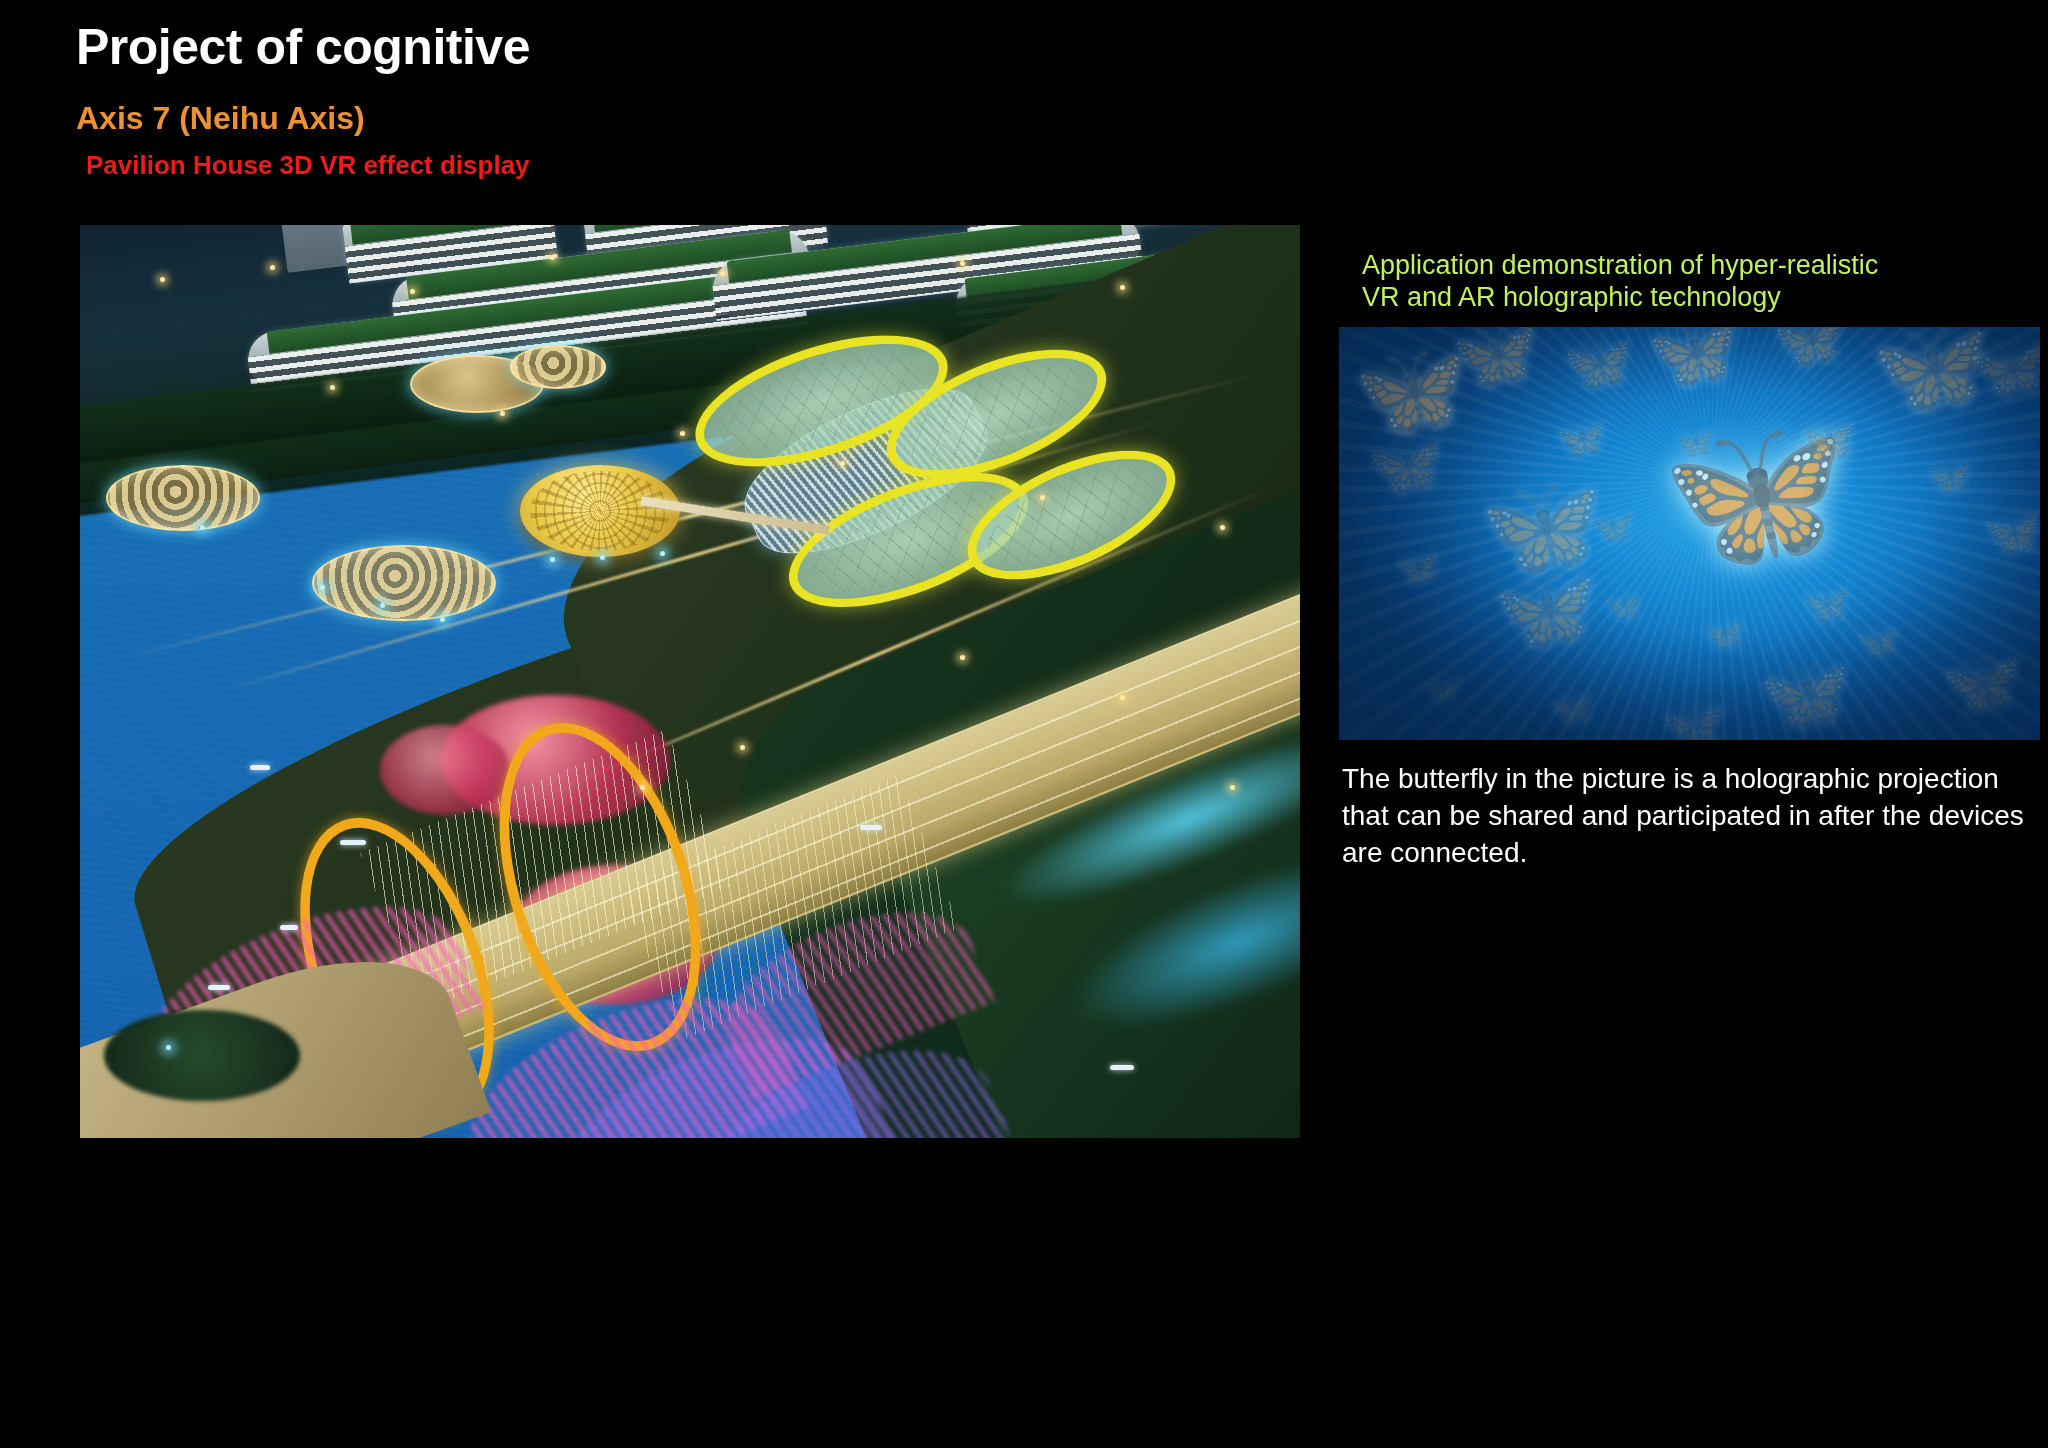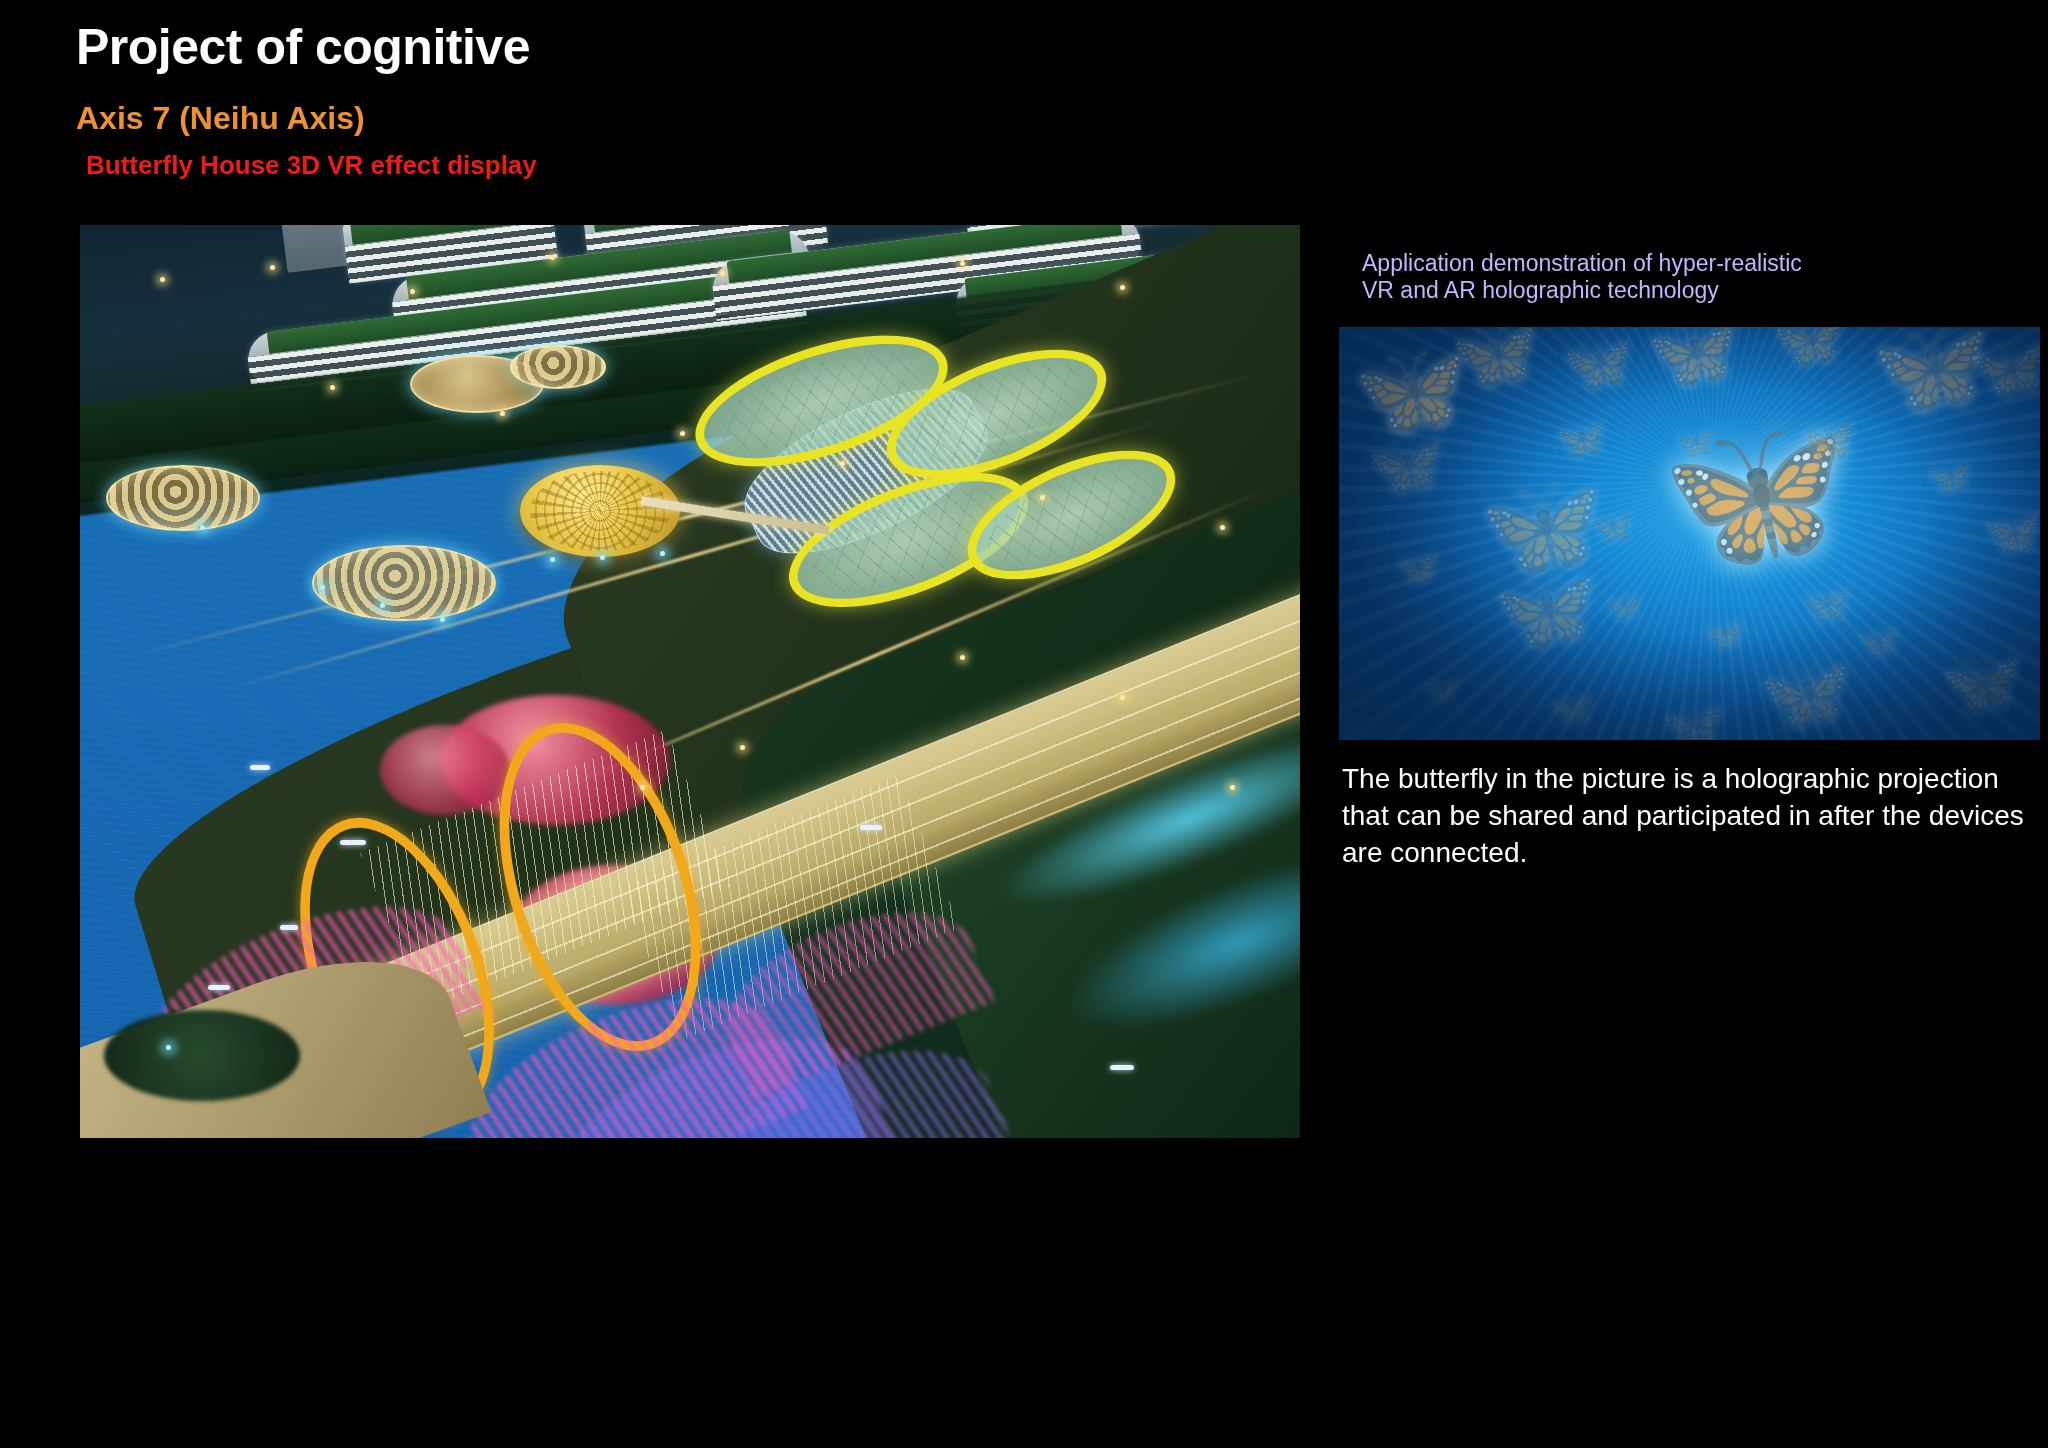--- a/index.html
+++ b/index.html
@@ -53,23 +53,23 @@
     color: #ef1b1b;
     white-space: nowrap;
   }
 
   
   .right-header {
     position: absolute;
     left: 1330px;
     top: 250px;
     width: 660px;
-    font-size: 23px;
+    font-size: 27px;
     line-height: 1.18;
-    color: #c4b5fd;
+    color: #bef264;
     white-space: pre-line;
   }
   .right-caption {
     position: absolute;
     left: 1310px;
     top: 760px;
     width: 700px;
     font-size: 28px;
     line-height: 1.33;
     color: #ffffff;
@@ -331,21 +331,21 @@
     user-select: none;
   }
 </style>
 </head>
 <body>
 
 <div id="slide">
 
   <div class="title-main">Project of cognitive</div>
   <div class="title-sub">Axis 7 (Neihu Axis)</div>
-  <div class="title-tertiary">Butterfly House 3D VR effect display</div>
+  <div class="title-tertiary">Pavilion House 3D VR effect display</div>
 
   <div class="main-image">
 
     <div class="water"></div>
     <div class="water2"></div>
 
     <div class="mi-layer">
       <div style="position:absolute;left:-4%;top:-2%;width:112%;height:300px;transform:rotate(-7deg);transform-origin:0 0;background:linear-gradient(180deg,#10222f 0%,#16303d 45%,#0f2219 100%);"></div>
 
       <div style="position:absolute;left:0;top:-10px;width:100%;height:270px;transform:rotate(-7deg);transform-origin:10% 0;">

